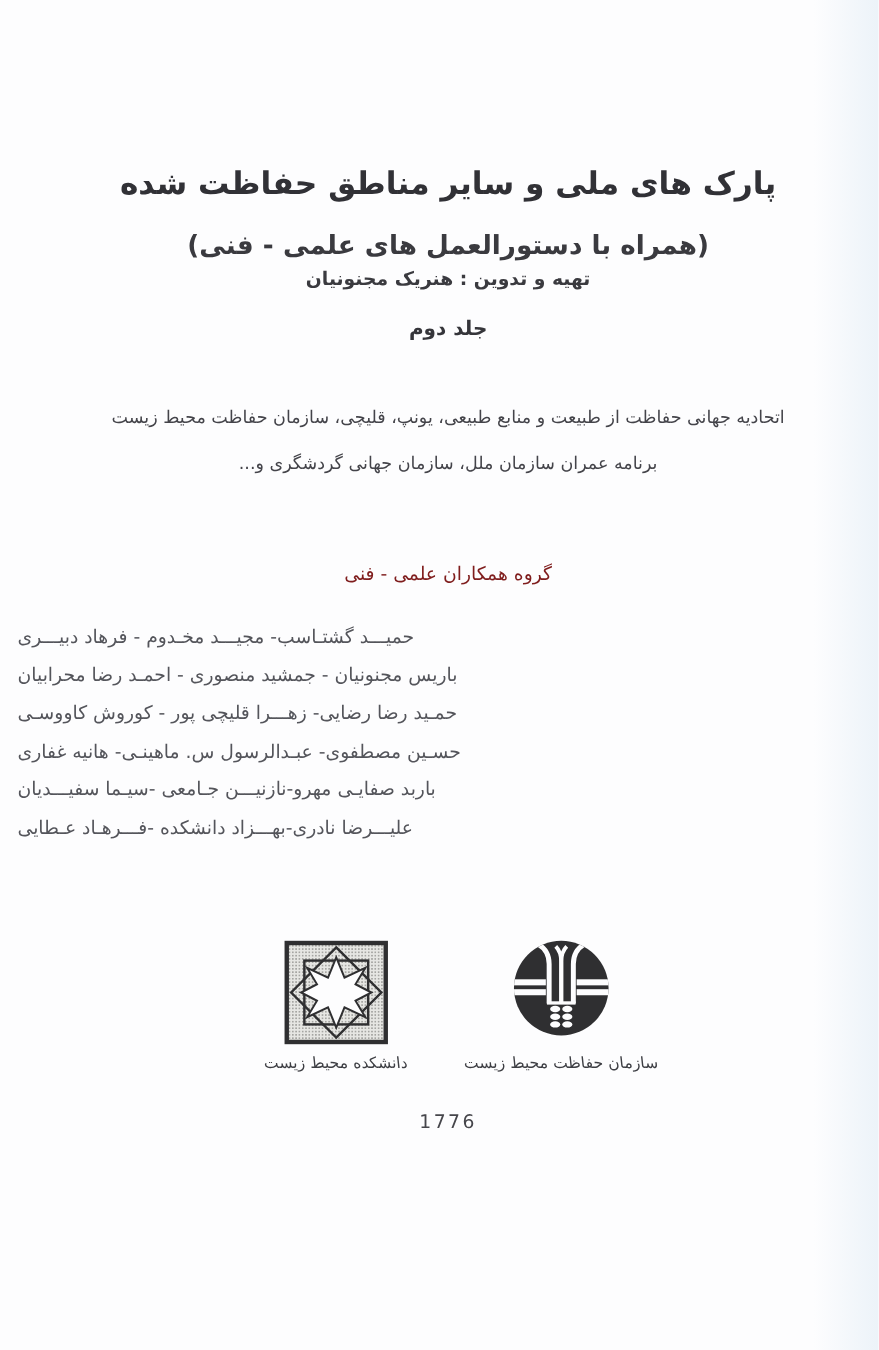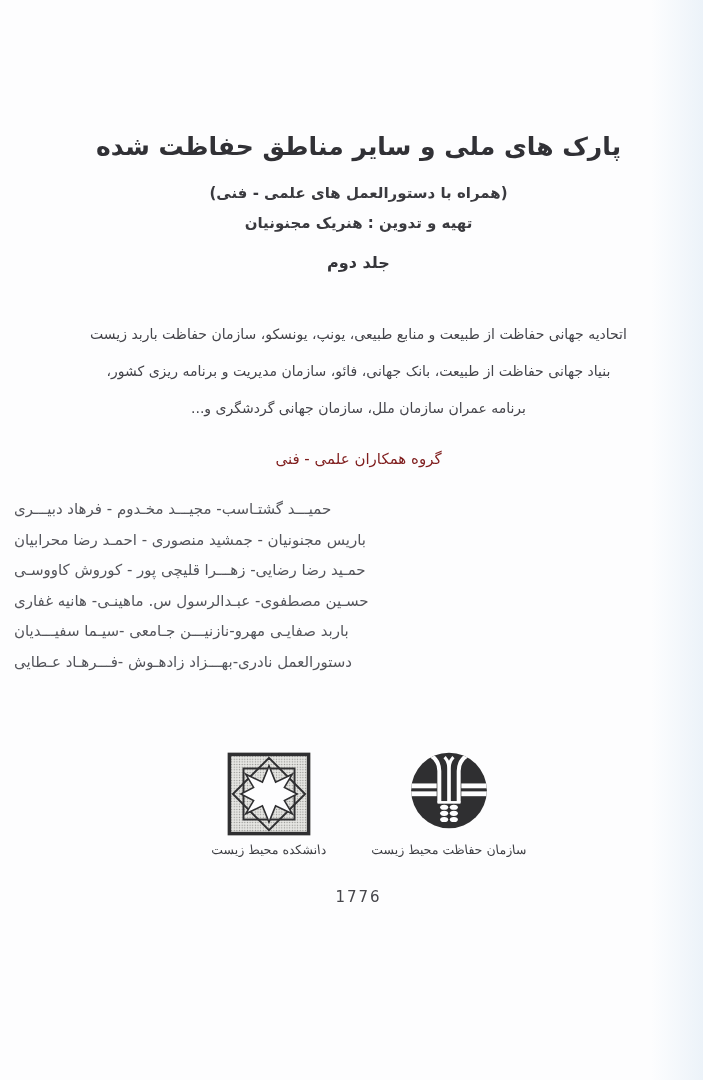--- a/index.html
+++ b/index.html
@@ -11,21 +11,21 @@
     direction:rtl;
     overflow:hidden;
   }
   .edge-tint {
     position:absolute; top:0; right:0; width:52px; height:100%;
     background:linear-gradient(to left, #e9f1f8, rgba(255,255,255,0));
     opacity:.85;
   }
   .line { position:absolute; left:14px; right:0; text-align:center; white-space:nowrap; }
   .book-title   { top:132px; font-size:25px; font-weight:bold; color:#313136; letter-spacing:0.5px; }
-  .book-subtitle{ top:184px; font-size:15px; font-weight:bold; color:#3a3a3f; }
+  .book-subtitle{ top:184px; font-size:21px; font-weight:bold; color:#3a3a3f; }
   .prepared-by  { top:214px; font-size:15px; font-weight:bold; color:#3a3a3f; }
   .volume       { top:253px; font-size:16px; font-weight:bold; color:#35353a; }
   .orgs         { position:absolute; top:316px; left:14px; right:0; text-align:center; }
   .orgs div     { line-height:37px; font-size:14px; color:#44444a; white-space:nowrap; }
   .collab-head  { top:450px; font-size:15px; font-weight:normal; color:#7f1d1d; }
   .names        { position:absolute; top:494px; left:14px; right:0; text-align:left; }
   .names div    { line-height:30.5px; font-size:15px; color:#54555b; white-space:nowrap; letter-spacing:0.3px; }
   .logos-row {
     position:absolute; top:750px; left:14px; right:0;
     display:flex; justify-content:center; align-items:flex-start; gap:30px;
@@ -43,34 +43,33 @@
 
 <div class="page">
   <div class="edge-tint"></div>
 
   <div class="line book-title">پارک های ملی و سایر مناطق حفاظت شده</div>
   <div class="line book-subtitle">(همراه با دستورالعمل های علمی - فنی)</div>
   <div class="line prepared-by">تهیه و تدوین : هنریک مجنونیان</div>
   <div class="line volume">جلد دوم</div>
 
   <div class="orgs">
-    <div>اتحادیه جهانی حفاظت از طبیعت و منابع طبیعی، یونپ، یونسکو، سازمان حفاظت باربد زیست</div>
-    <div>بنیاد جهانی حفاظت از طبیعت، بانک جهانی، فائو، سازمان مدیریت و برنامه ریزی کشور،</div>
+    <div>اتحادیه جهانی حفاظت از طبیعت و منابع طبیعی، یونپ، قلیچی، سازمان حفاظت محیط زیست</div>
     <div>برنامه عمران سازمان ملل، سازمان جهانی گردشگری و...</div>
   </div>
 
   <div class="line collab-head">گروه همکاران علمی - فنی</div>
 
   <div class="names">
     <div>حمیـــد گشتـاسب- مجیـــد مخـدوم - فرهاد دبیـــری</div>
     <div>باریس مجنونیان - جمشید منصوری - احمـد رضا محرابیان</div>
     <div>حمـید رضا رضایی- زهـــرا قلیچی پور - کوروش کاووسـی</div>
     <div>حسـین مصطفوی- عبـدالرسول س. ماهینـی- هانیه غفاری</div>
     <div>باربد صفایـی مهرو-نازنیـــن جـامعی -سیـما سفیـــدیان</div>
-    <div>دستورالعمل نادری-بهـــزاد زادهـوش -فـــرهـاد عـطایی</div>
+    <div>علیـــرضا نادری-بهـــزاد دانشکده -فـــرهـاد عـطایی</div>
   </div>
 
   <div class="logos-row">
 
     <div class="logo-col">
       <div class="logo-box">
         <svg viewBox="0 0 100 100" width="88" height="88" aria-hidden="true">
           <defs>
             <clipPath id="doeClip">
                 <circle cx="50" cy="46" r="43"></circle>

